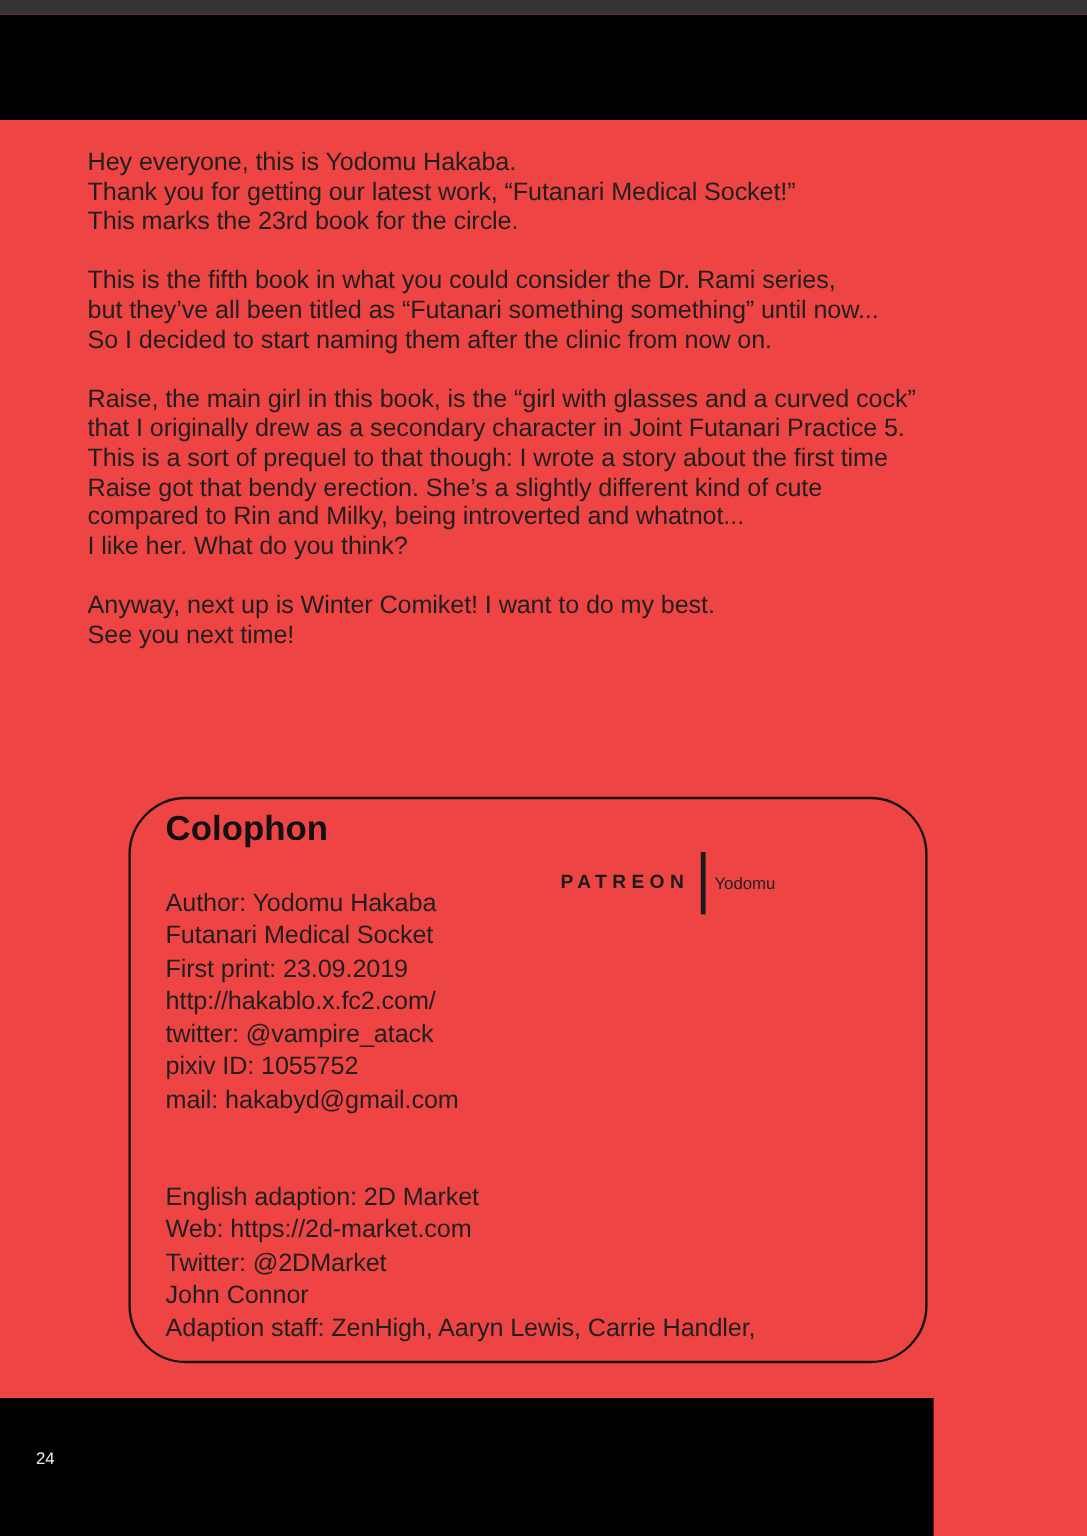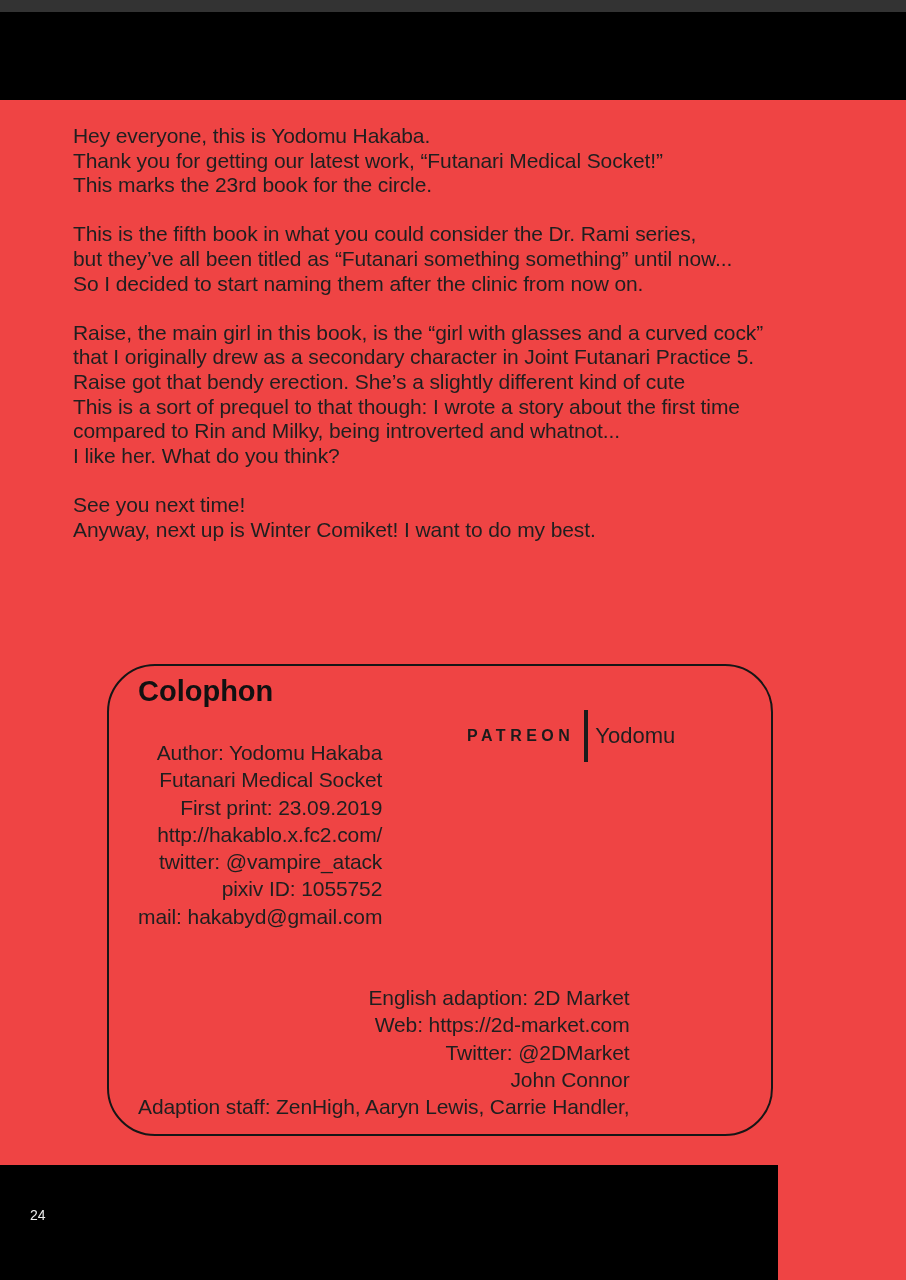--- a/index.html
+++ b/index.html
@@ -35,21 +35,20 @@
     letter-spacing:-0.1px;
   }
   .para { margin:0 0 24.6px 0; }
   .line { white-space:nowrap; }
   .colophon-box {
     position:absolute; left:107px; top:652px;
     width:666px; height:472px;
     border:2.5px solid #161616;
     border-radius:48px;
     box-sizing:border-box;
-    text-align:right;
   }
   .colophon-title {
     position:absolute; left:29px; top:8px;
     margin:0;
     font-size:29px;
     font-weight:bold;
     line-height:34px;
     color:#111;
   }
   .patreon {
@@ -63,21 +62,21 @@
     letter-spacing:4.5px;
     color:#1b1b1b;
   }
   .patreon-bar {
     display:inline-block;
     width:4px; height:52px;
     background:#1b1b1b;
     margin:0 7px 0 10px;
   }
   .patreon-name {
-    font-size:22px;
+    font-size:14px;
     color:#1f1f1f;
   }
   .colophon-lines {
     position:absolute; left:29px;
     font-size:21px;
     line-height:27.3px;
     letter-spacing:-0.1px;
   }
   .colophon-lines.block1 { top:73px; }
   .colophon-lines.block2 { top:318px; }
@@ -96,28 +95,28 @@
         <div class="line">This marks the 23rd book for the circle.</div>
       </div>
     <div class="para">
         <div class="line">This is the fifth book in what you could consider the Dr. Rami series,</div>
         <div class="line">but they’ve all been titled as “Futanari something something” until now...</div>
         <div class="line">So I decided to start naming them after the clinic from now on.</div>
       </div>
     <div class="para">
         <div class="line">Raise, the main girl in this book, is the “girl with glasses and a curved cock”</div>
         <div class="line">that I originally drew as a secondary character in Joint Futanari Practice 5.</div>
+        <div class="line">This is a sort of prequel to that though: I wrote a story about the first time</div>
         <div class="line">Raise got that bendy erection. She’s a slightly different kind of cute</div>
-        <div class="line">This is a sort of prequel to that though: I wrote a story about the first time</div>
         <div class="line">compared to Rin and Milky, being introverted and whatnot...</div>
         <div class="line">I like her. What do you think?</div>
       </div>
     <div class="para">
+        <div class="line">Anyway, next up is Winter Comiket! I want to do my best.</div>
         <div class="line">See you next time!</div>
-        <div class="line">Anyway, next up is Winter Comiket! I want to do my best.</div>
       </div>
   </div>
 
   <div class="colophon-box">
     <h1 class="colophon-title">Colophon</h1>
 
     <div class="patreon">
       <span class="patreon-brand">PATREON</span>
       <span class="patreon-bar"></span>
       <span class="patreon-name">Yodomu</span>

